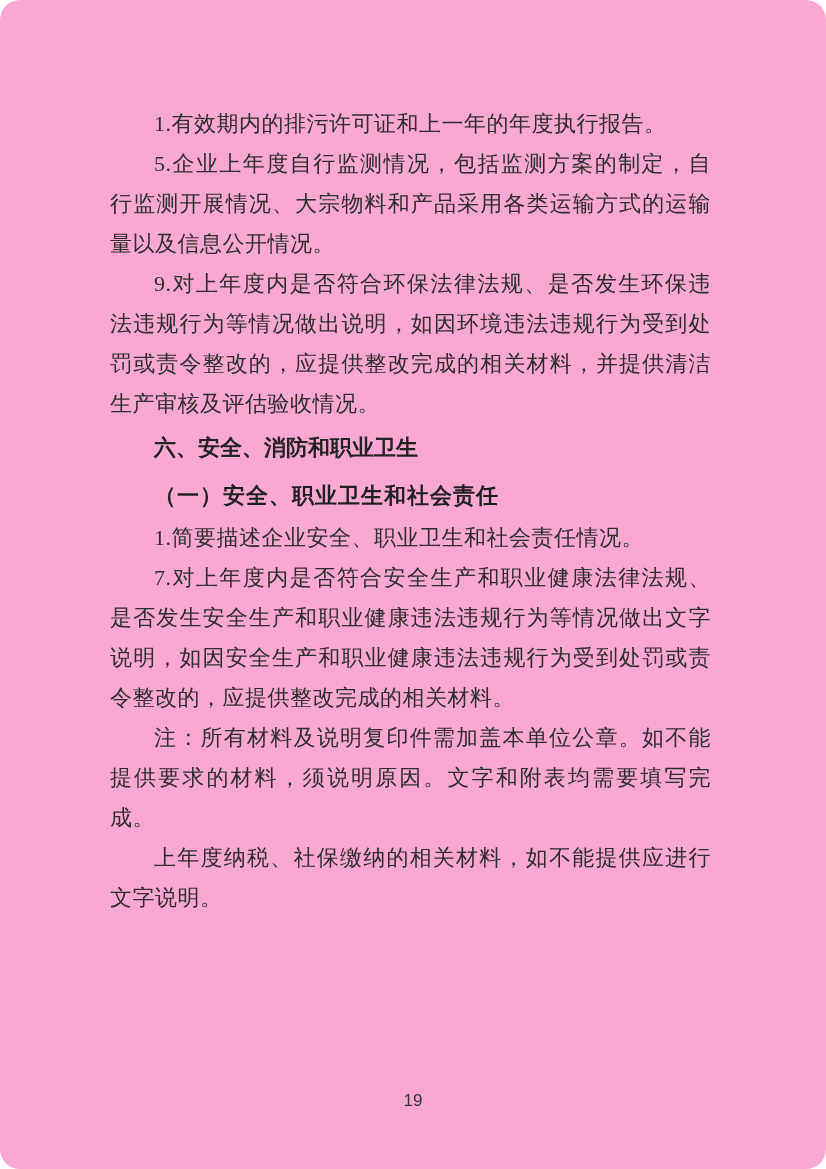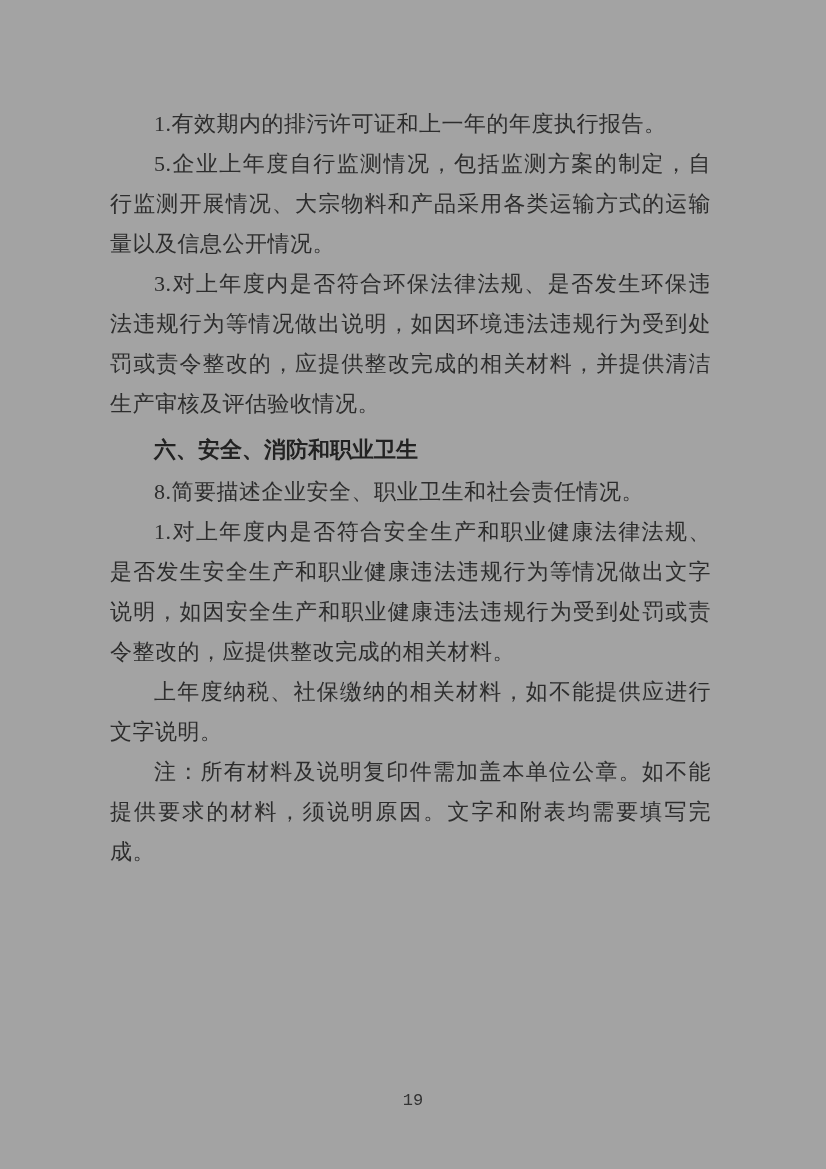--- a/index.html
+++ b/index.html
@@ -13,21 +13,22 @@
     position: relative;
     font-family: "Liberation Serif", "DejaVu Serif", serif;
     color: #2d2d2d;
     overflow: hidden;
   }
   .page {
     position: absolute;
     left: 0; top: 0;
     width: 826px;
     height: 1169px;
-    background: #a3a3a3;
+    background: #f9a8d4;
+    border-radius: 20px;
   }
   .content {
     position: absolute;
     left: 110px;
     top: 104px;
     width: 601px;
   }
   .para {
     font-size: 22px;
     line-height: 40px;
@@ -36,52 +37,53 @@
     text-justify: inter-ideograph;
     text-indent: 2em;
     letter-spacing: 0.5px;
   }
   .h-major {
     font-size: 22px;
     line-height: 40px;
     margin: 6px 0 2px 0;
     font-weight: bold;
     text-indent: 2em;
-    font-family: Liberation Serif, serif;
+    font-family: Liberation Mono, monospace;
     color: #222222;
   }
   .h-sub {
     font-size: 22px;
     line-height: 40px;
     margin: 6px 0 2px 0;
     font-weight: bold;
     text-indent: 2em;
     letter-spacing: 1px;
     color: #1f1f1f;
   }
   .page-number {
     position: absolute;
     top: 1090px;
     left: 0;
     width: 826px;
     text-align: center;
     font-size: 17px;
     line-height: 22px;
     color: #333333;
-    font-family: Liberation Mono, monospace;
+    font-family: Liberation Sans, sans-serif;
   }
 </style>
 </head>
 <body>
 
 <div class="page">
   <div class="content">
     <p class="para">1.有效期内的排污许可证和上一年的年度执行报告。</p>
     <p class="para">5.企业上年度自行监测情况，包括监测方案的制定，自行监测开展情况、大宗物料和产品采用各类运输方式的运输量以及信息公开情况。</p>
-    <p class="para">3.对上年度内是否符合环保法律法规、是否发生环保违法违规行为等情况做出说明，如因环境违法违规行为受到处罚或责令整改的，应提供整改完成的相关材料，并提供清洁生产审核及评估验收情况。</p>
+    <p class="para">9.对上年度内是否符合环保法律法规、是否发生环保违法违规行为等情况做出说明，如因环境违法违规行为受到处罚或责令整改的，应提供整改完成的相关材料，并提供清洁生产审核及评估验收情况。</p>
     <p class="h-major">六、安全、消防和职业卫生</p>
-    <p class="para">8.简要描述企业安全、职业卫生和社会责任情况。</p>
-    <p class="para">1.对上年度内是否符合安全生产和职业健康法律法规、是否发生安全生产和职业健康违法违规行为等情况做出文字说明，如因安全生产和职业健康违法违规行为受到处罚或责令整改的，应提供整改完成的相关材料。</p>
+    <p class="h-sub">（一）安全、职业卫生和社会责任</p>
+    <p class="para">1.简要描述企业安全、职业卫生和社会责任情况。</p>
+    <p class="para">7.对上年度内是否符合安全生产和职业健康法律法规、是否发生安全生产和职业健康违法违规行为等情况做出文字说明，如因安全生产和职业健康违法违规行为受到处罚或责令整改的，应提供整改完成的相关材料。</p>
+    <p class="para">注：所有材料及说明复印件需加盖本单位公章。如不能提供要求的材料，须说明原因。文字和附表均需要填写完成。</p>
     <p class="para">上年度纳税、社保缴纳的相关材料，如不能提供应进行文字说明。</p>
-    <p class="para">注：所有材料及说明复印件需加盖本单位公章。如不能提供要求的材料，须说明原因。文字和附表均需要填写完成。</p>
   </div>
   <div class="page-number">19</div>
 </div>
 
 </body></html>

